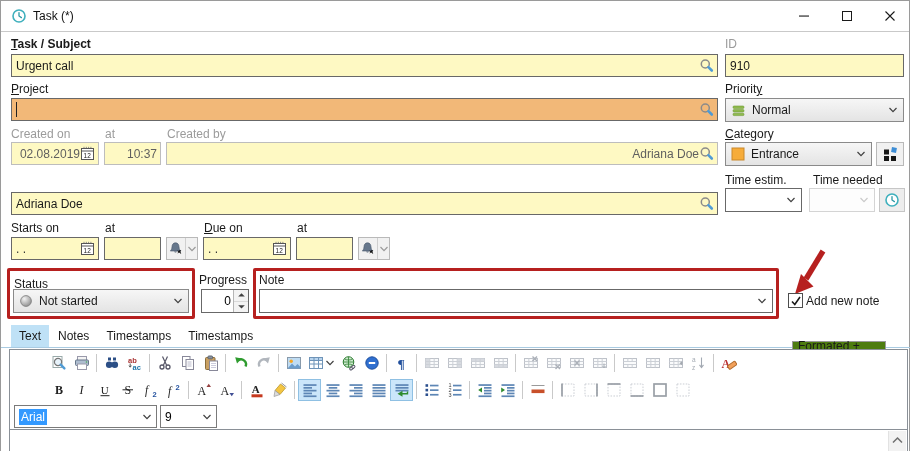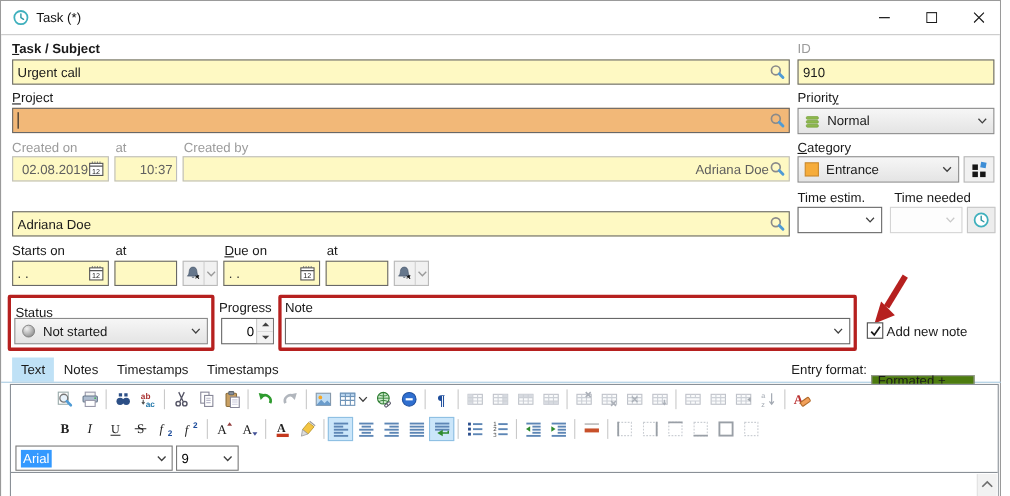--- a/index.html
+++ b/index.html
@@ -370,21 +370,20 @@
         </span>
   </div>
 
   <div id="tabbar">
         <span class="tab active">Text</span>
         <span class="tab">Notes</span>
         <span class="tab">Timestamps</span>
         <span class="tab">Timestamps</span>
       </div>
   <div id="tabline"></div>
-  <div class="lbl" style="left:640px;top:328px;width:147px;text-align:right">Entry format:</div>
   <div class="dd" style="left:791px;top:340px;width:94px;height:23px;background:#4d7c0f;border-color:#9a9a9a">
     <span>Formated + Images</span>
     <span class="chev">
           <svg width="10" height="8" viewBox="0 0 10 8">
             <polyline points="1.5,2 5,5.7 8.5,2" fill="none" stroke="#404040" stroke-width="1.2"></polyline>
           </svg>
         </span>
   </div>
 
   <div id="editor">

